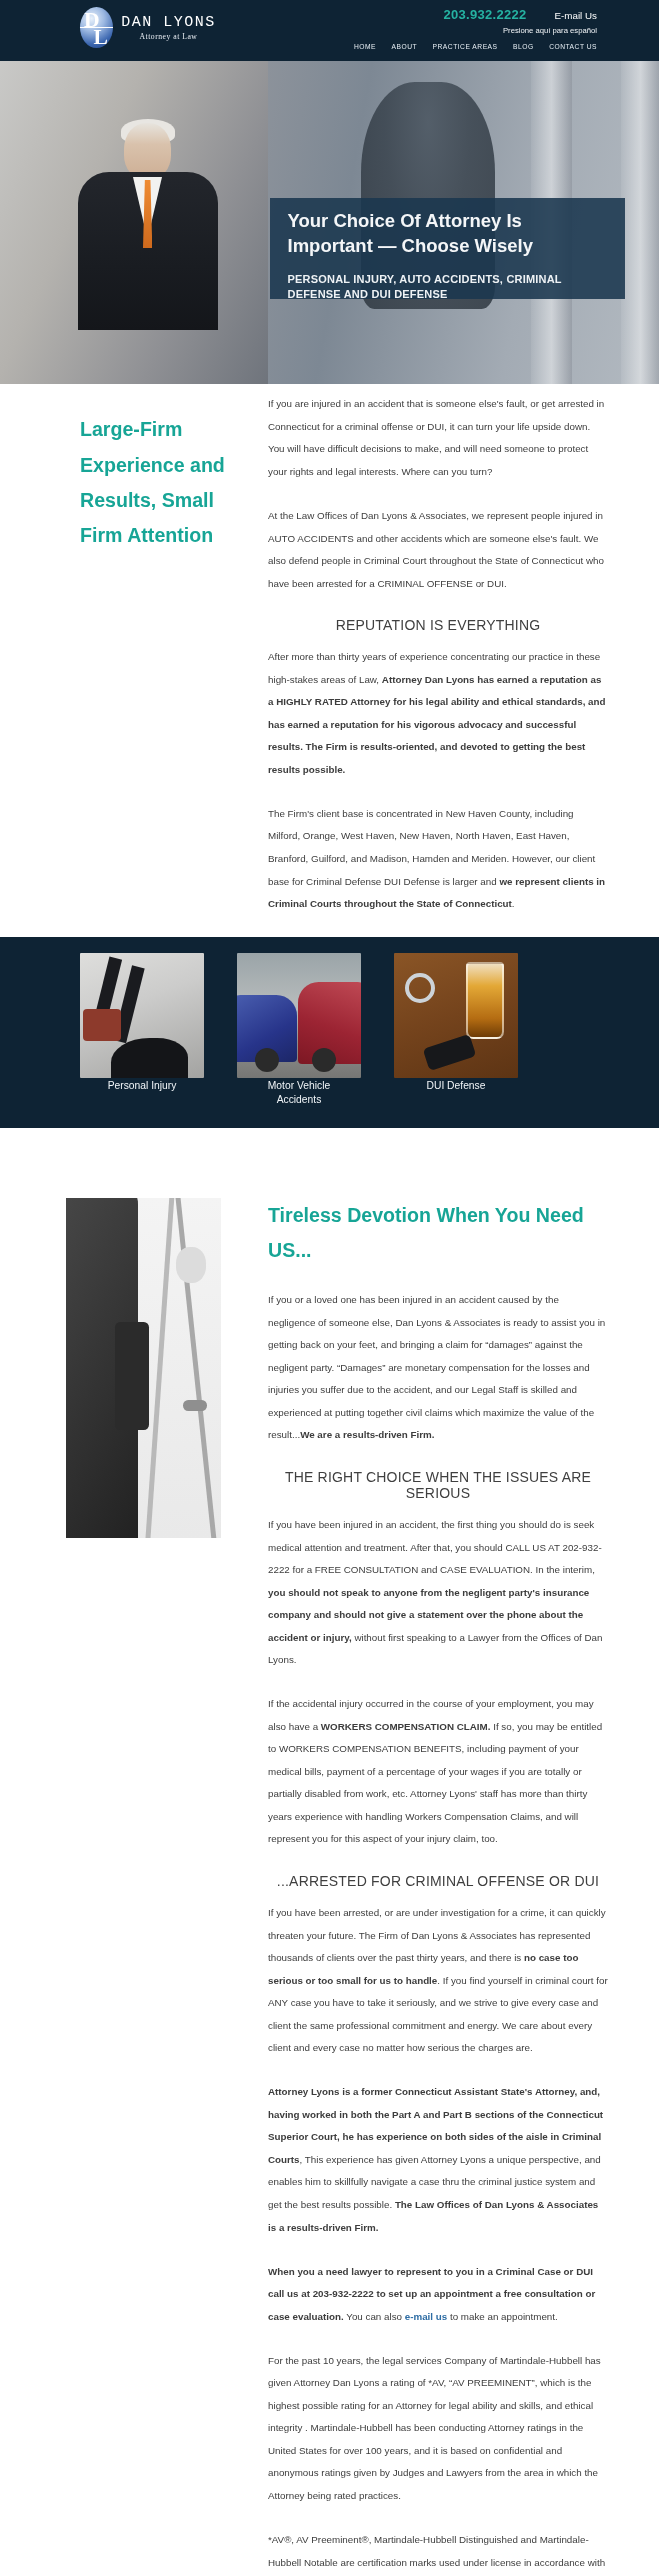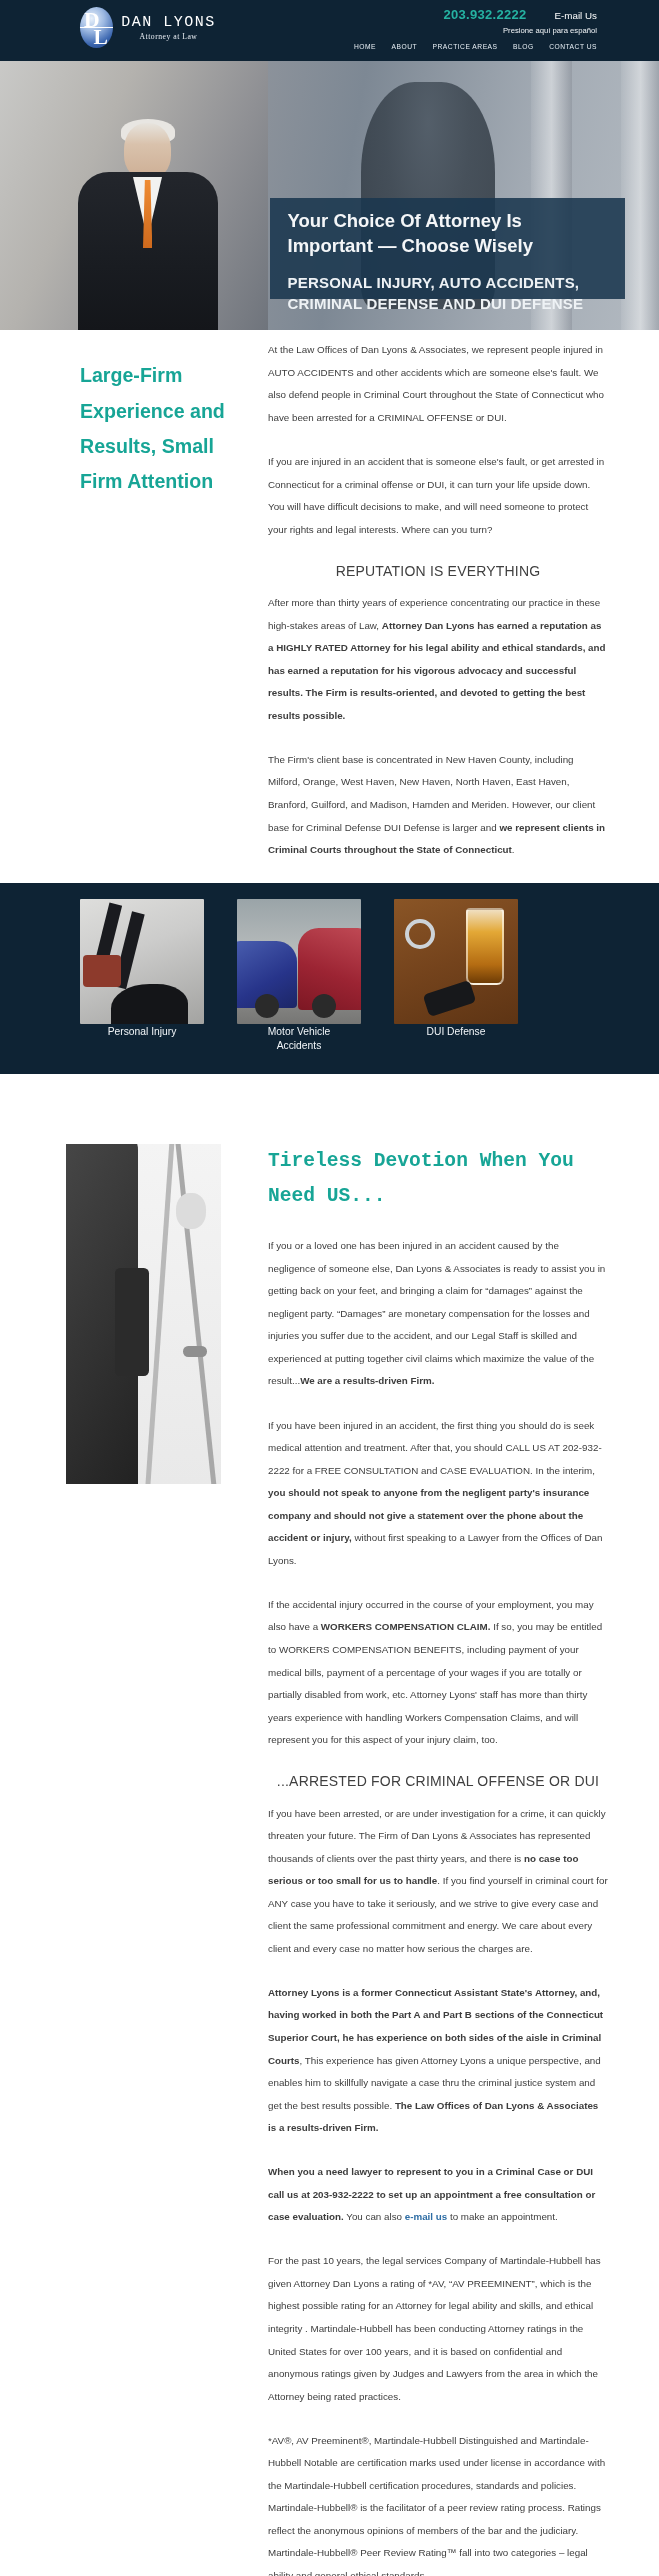--- a/index.html
+++ b/index.html
@@ -26,35 +26,35 @@
   .logo-tag{font-family:Liberation Serif, serif;color:#e9eef4;font-size:7.7px;text-align:center;margin-top:1.5px;letter-spacing:0.5px;}
   .header-right{position:absolute;right:62px;top:7.2px;text-align:right;}
   .contact-row{display:flex;justify-content:flex-end;align-items:baseline;gap:28px;}
   .phone{color:#25b2a2;font-size:13px;font-weight:bold;letter-spacing:0.3px;cursor:pointer;}
   .email-top{color:#fff;font-size:9.8px;cursor:pointer;}
   .spanish{color:#f2f5f8;font-size:7.7px;margin-top:4.1px;cursor:pointer;}
   .nav{display:flex;justify-content:flex-end;gap:15.5px;margin-top:8.2px;}
   .nav span{color:#e9f0f6;font-size:6.7px;letter-spacing:0.5px;cursor:pointer;}
 
   
-  .hero{height:269px;position:relative;overflow:hidden;background:linear-gradient(100deg,#84878c 0%,#96999f 28%,#7d8894 52%,#a3abb4 78%,#b3bac1 100%);}
+  .hero{height:323px;position:relative;overflow:hidden;background:linear-gradient(100deg,#84878c 0%,#96999f 28%,#7d8894 52%,#a3abb4 78%,#b3bac1 100%);}
   .hero-marble{position:absolute;left:0;top:0;width:268px;height:100%;background:linear-gradient(115deg,#c9c9c7 0%,#b4b2ae 35%,#8f9094 70%,#6f747c 100%);}
   .hero-col{position:absolute;top:0;height:100%;background:linear-gradient(90deg,rgba(255,255,255,.08),rgba(255,255,255,.45),rgba(120,125,135,.35));}
   .hero-col.c1{left:531px;width:41px;}
   .hero-col.c2{left:621px;width:39px;}
   .hero-statue{position:absolute;left:361px;top:20.6px;width:134px;height:227px;background:radial-gradient(ellipse at 50% 18%,#4a5560 0%,#39434d 45%,#2e3740 100%);border-radius:40% 40% 10% 10%;opacity:.85;}
   .hero-attorney{position:absolute;left:62px;top:62px;width:170px;height:207px;}
   .att-head{position:absolute;left:62px;top:0;width:47px;height:56px;border-radius:46% 46% 42% 42%;background:linear-gradient(180deg,#e7e4de 0%,#d9c2ac 38%,#cdae94 100%);}
   .att-hair{position:absolute;left:59px;top:-4.1px;width:54px;height:24px;border-radius:50% 50% 30% 30%;background:#e8e6e2;}
   .att-suit{position:absolute;left:15.5px;top:49px;width:140px;height:158px;border-radius:31px 31px 0 0;background:linear-gradient(180deg,#23262c 0%,#191c21 60%,#14161a 100%);}
   .att-shirt{position:absolute;left:71px;top:54px;width:29px;height:62px;background:#f2f2f0;clip-path:polygon(0 0,100% 0,50% 100%);}
   .att-tie{position:absolute;left:81px;top:57px;width:9.3px;height:68px;background:linear-gradient(180deg,#ef8c33,#cf6a1d);clip-path:polygon(20% 0,80% 0,100% 100%,0 100%);}
   .hero-overlay{position:absolute;left:270px;top:137px;width:355px;height:101px;background:rgba(26,55,79,.88);padding:11.3px 17.5px;}
   .hero-title{color:#f4f6f8;font-size:18.5px;font-weight:600;line-height:1.32;max-width:319px;}
-  .hero-sub{color:#eef2f5;font-size:15px;font-weight:bold;line-height:1.45;margin-top:13.4px;max-width:309px;letter-spacing:0.2px;}
+  .hero-sub{color:#eef2f5;font-size:11px;font-weight:bold;line-height:1.45;margin-top:13.4px;max-width:309px;letter-spacing:0.2px;}
 
   
   .content{margin-left:80px;width:528px;display:flex;gap:18px;}
   .col-left{width:170px;flex:0 0 auto;}
   .col-right{width:340px;flex:0 0 auto;}
   .teal-heading{color:var(--teal);font-size:19.6px;font-weight:600;line-height:1.8;}
   p.body-p{font-size:9.8px;line-height:2.3;margin-bottom:21.6px;color:var(--body);}
   h3.sub-h{font-size:14px;font-weight:400;color:#3f3f3f;margin:2.1px 0 13.4px 0;letter-spacing:0.2px;text-align:center;}
 
   .intro{min-height:402px;padding-top:9.3px;background:#fff;}
@@ -85,21 +85,21 @@
 
   
   .devotion{min-height:1144px;padding-top:70px;background:#fff;}
   .crutches{width:155px;height:340px;margin-left:-14px;background:linear-gradient(180deg,#f4f4f4 0%,#e9e9e9 100%);position:relative;overflow:hidden;}
   .crutches .suit{position:absolute;left:-20.6px;top:-15.5px;width:93px;height:392px;background:linear-gradient(120deg,#4a4a4a 0%,#303030 60%,#1f1f1f 100%);border-radius:0 20.6px 0 0;}
   .crutches .sleeve{position:absolute;left:49px;top:124px;width:34px;height:108px;background:#2b2b2b;border-radius:5.2px;}
   .crutches .crutch1{position:absolute;left:91px;top:-10.3px;width:5.2px;height:371px;background:#b9b9b9;transform:rotate(4deg);}
   .crutches .crutch2{position:absolute;left:128px;top:-15.5px;width:5.2px;height:381px;background:#a8a8a8;transform:rotate(-6deg);}
   .crutches .grip{position:absolute;left:117px;top:202px;width:24px;height:11.3px;background:#8f8f8f;border-radius:5.2px;}
   .crutches .hand2{position:absolute;left:110px;top:49px;width:30px;height:36px;background:#dcdcdc;border-radius:45%;}
-  .devotion .teal-heading{margin-bottom:20.6px;font-family:Liberation Mono, monospace;}
+  .devotion .teal-heading{margin-bottom:20.6px;}
 </style>
 </head>
 <body>
 
 <header class="site-header">
   <div class="logo">
     <div class="logo-oval">
       <span class="d">D</span>
       <span class="bar"></span>
       <span class="l">L</span>
@@ -142,22 +142,22 @@
     <div class="hero-sub">PERSONAL INJURY, AUTO ACCIDENTS, CRIMINAL DEFENSE AND DUI DEFENSE</div>
   </div>
 </section>
 
 <section class="intro">
   <div class="content">
     <div class="col-left">
       <h2 class="teal-heading">Large-Firm Experience and Results, Small Firm Attention</h2>
     </div>
     <div class="col-right">
+      <p class="body-p">If you are injured in an accident that is someone else's fault, or get arrested in Connecticut for a criminal offense or DUI, it can turn your life upside down. You will have difficult decisions to make, and will need someone to protect your rights and legal interests.  Where can you turn?</p>
       <p class="body-p">At the Law Offices of Dan Lyons &amp; Associates, we represent people injured in AUTO ACCIDENTS and other accidents which are someone else's fault.  We also defend people in Criminal Court throughout the State of Connecticut who have been arrested for a CRIMINAL OFFENSE or DUI.</p>
-      <p class="body-p">If you are injured in an accident that is someone else's fault, or get arrested in Connecticut for a criminal offense or DUI, it can turn your life upside down. You will have difficult decisions to make, and will need someone to protect your rights and legal interests.  Where can you turn?</p>
       <h3 class="sub-h">REPUTATION IS EVERYTHING</h3>
       <p class="body-p"><span>After more than thirty years of experience concentrating our practice in these high-stakes areas of Law, </span><span class="b">Attorney Dan Lyons has earned a reputation as a HIGHLY RATED Attorney for his legal ability and ethical standards, and has earned a reputation for his vigorous advocacy and successful results.   The Firm is results-oriented, and devoted to getting the best results possible.</span></p>
       <p class="body-p"><span>The Firm's client base is concentrated in New Haven County, including Milford, Orange, West Haven, New Haven, North Haven, East Haven, Branford, Guilford, and Madison,  Hamden and Meriden.  However, our client base for Criminal Defense DUI Defense is larger and </span><span class="b">we represent clients in Criminal Courts throughout the State of Connecticut</span><span>.</span></p>
     </div>
   </div>
 </section>
 
 <section class="band">
   <div class="band-inner">
     <div class="pcard">
@@ -197,20 +197,21 @@
           <div class="crutch2"></div>
         <div class="grip"></div>
           <div class="hand2"></div>
       </div>
     </div>
     <div class="col-right">
       <h2 class="teal-heading">
         <span>Tireless Devotion When You Need US...</span><br>
       </h2>
       <p class="body-p"><span>If you or a loved one has been injured in an accident caused by the negligence of someone else, Dan Lyons &amp; Associates is ready to assist you in getting back on your feet, and bringing a claim for “damages” against  the negligent party.  “Damages” are monetary compensation for the losses and injuries you suffer due to the accident, and our Legal Staff is skilled and experienced at putting together civil claims which maximize the value of the result...</span><span class="b">We are a results-driven Firm.</span></p>
+      <h3 class="sub-h">THE RIGHT CHOICE WHEN THE ISSUES ARE SERIOUS</h3>
       <p class="body-p"><span>If you have been injured in an accident, the first thing you should do is seek medical attention and treatment. After that, you should CALL US AT 202-932-2222 for a FREE CONSULTATION and CASE EVALUATION.   In the interim, </span><span class="b">you should not speak to anyone from the negligent party's insurance company and should not give a statement over the phone about the accident or injury,</span><span> without first speaking to a Lawyer from the Offices of Dan Lyons.</span></p>
       <p class="body-p"><span>If the accidental injury occurred in the course of your employment, you may also have a </span><span class="b">WORKERS COMPENSATION CLAIM.</span><span>  If so, you may be entitled to WORKERS COMPENSATION BENEFITS, including payment of your medical bills, payment of a percentage of your wages if you are totally or partially disabled from work, etc. Attorney Lyons' staff has more than thirty years experience with handling Workers Compensation Claims, and will represent you for this aspect of your injury claim, too.</span></p>
       <h3 class="sub-h">...ARRESTED FOR CRIMINAL OFFENSE OR DUI</h3>
       <p class="body-p"><span>If you have been arrested, or are under investigation for a crime, it can quickly threaten your future.   The Firm of Dan Lyons &amp; Associates has represented thousands of clients over the past thirty years, and there is </span><span class="b">no case too serious or too small for us to handle</span><span>.  If you find yourself in criminal court for ANY case you have to take it seriously, and we strive to give every case and client the same professional commitment and energy.  We care about every client and every case no matter how serious the charges are.</span></p>
       <p class="body-p"><span class="b">Attorney Lyons is a former Connecticut Assistant State's Attorney, and, having worked in both the Part A and Part B sections of the Connecticut Superior Court, he has experience on both sides of the aisle in Criminal Courts</span><span>,   This experience has given Attorney Lyons a unique perspective, and enables him to skillfully navigate a case thru the criminal justice system and get the best results possible.   </span><span class="b">The Law Offices of Dan Lyons &amp; Associates is a results-driven Firm.</span></p>
       <p class="body-p"><span class="b">When you a need lawyer to represent to you in a Criminal Case or DUI call us at 203-932-2222 to set up an appointment a free consultation or case evaluation.</span><span>   You can also </span><span class="inline-link">e-mail us</span><span> to make an appointment.</span></p>
       <p class="body-p"><span>For the past 10 years, the legal services Company of Martindale-Hubbell has given Attorney Dan Lyons a rating of *AV, “AV PREEMINENT”,  which is the highest possible rating for an Attorney for legal ability and skills,  and ethical integrity .  Martindale-Hubbell has been conducting  Attorney ratings in the United States for over 100 years, and it is based on confidential and anonymous ratings given by Judges and Lawyers from the area in which the Attorney being rated practices.</span></p>
       <p class="body-p"><span>*AV®, AV Preeminent®, Martindale-Hubbell Distinguished and Martindale-Hubbell Notable are certification marks used under license in accordance with the Martindale-Hubbell certification procedures, standards and policies. Martindale-Hubbell® is the facilitator of a peer review rating process. Ratings reflect the anonymous opinions of members of the bar and the judiciary. Martindale-Hubbell® Peer Review Rating™ fall into two categories – legal ability and general ethical standards.</span></p>
     </div>
   </div>

